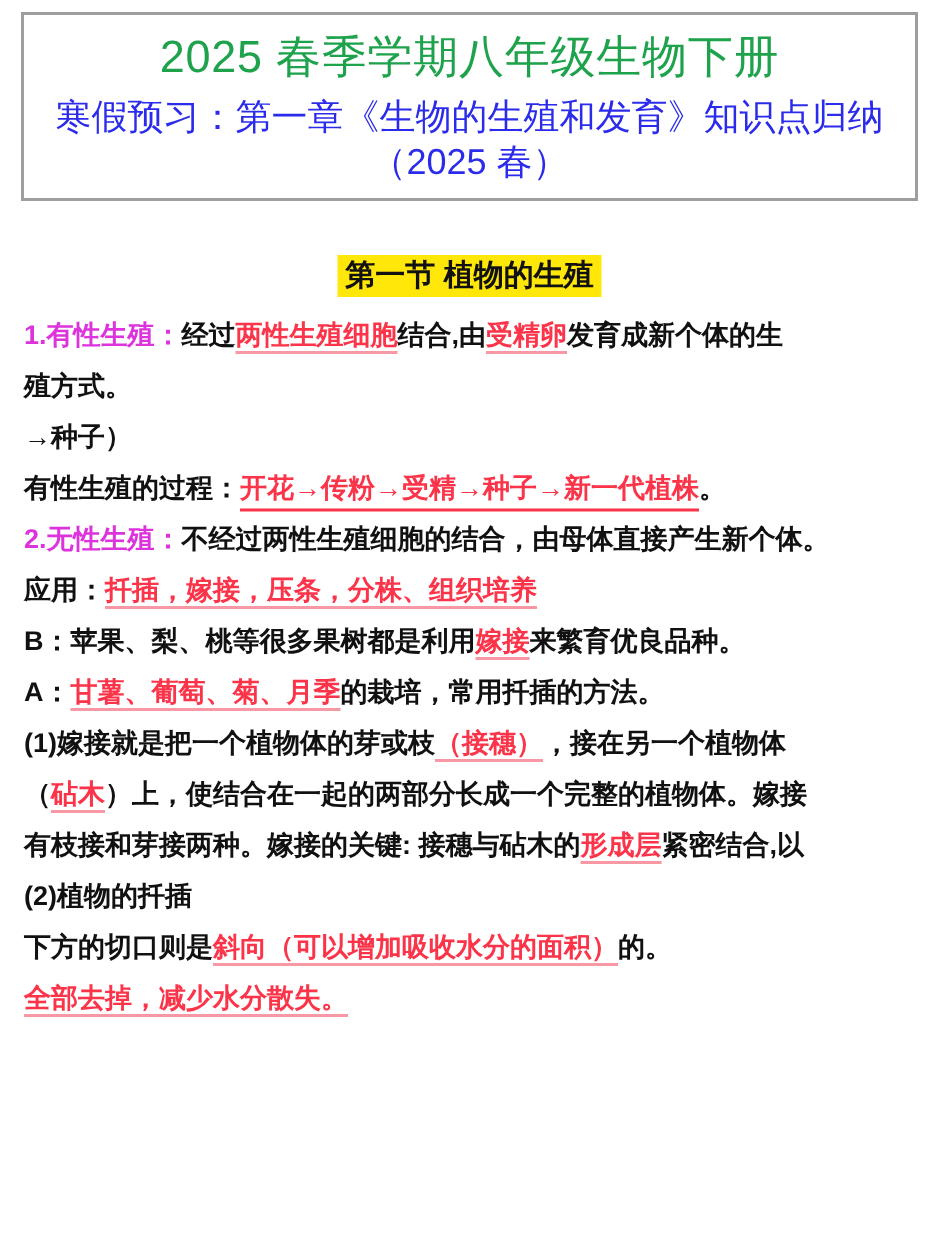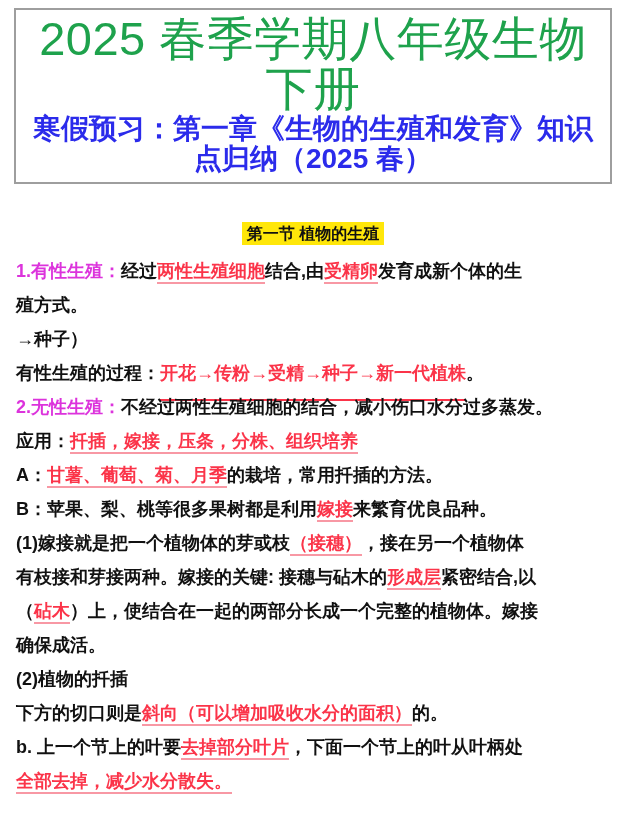--- a/index.html
+++ b/index.html
@@ -12,86 +12,84 @@
     font-family: "Liberation Sans", "DejaVu Sans", sans-serif;
   }
   .header-box {
     margin: 8px 14px 0 14px;
     border: 2px solid var(--border-gray, #9e9e9e);
     text-align: center;
     padding: 4px 4px 8px 4px;
     box-sizing: border-box;
   }
   .title {
-    font-size: 47px;
+    font-size: 30px;
     line-height: 50px;
     font-weight: 400;
     color: var(--title-green, #1ea24c);
     letter-spacing: 0.5px;
   }
   .subtitle {
-    font-size: 28px;
+    font-size: 24px;
     line-height: 30px;
-    font-weight: 700;
+    font-weight: 400;
     color: var(--subtitle-blue, #2b2beb);
   }
   .content {
     padding: 30px 16px 0 16px;
   }
   .line {
     font-size: 18px;
     font-weight: 700;
     line-height: 34px;
     white-space: nowrap;
     color: var(--text-black, #111111);
   }
   .heading-line {
     text-align: center;
     line-height: 34px;
     margin: 3px 0 3px 0;
   }
   .highlight {
     background: var(--highlight-yellow, #ffe70a);
     color: var(--text-black, #111111);
-    font-size: 16px;
+    font-size: 20px;
     font-weight: 700;
     padding: 3px 5px;
   }
   .seg-k { color: var(--text-black, #111111); }
   .seg-m { color: var(--magenta, #dc33dc); }
   .seg-ru {
     color: var(--red, #fb3449);
     border-bottom: 2.5px solid var(--underline-pink, #f898a4);
     padding-bottom: 1px;
   }
   .seg-rr {
     color: var(--red, #fb3449);
     border-bottom: 2.5px solid var(--red, #fb3449);
-    padding-bottom: 16px;
+    padding-bottom: 4px;
   }
 </style>
 </head>
 <body>
 
 <div class="header-box">
   <div class="title">2025 春季学期八年级生物下册</div>
   <div class="subtitle">寒假预习：第一章《生物的生殖和发育》知识点归纳（2025 春）</div>
 </div>
 
 <div class="content">
     <div class="heading-line"><span class="highlight">第一节 植物的生殖</span></div>
     <div class="line"><span class="seg-m">1.有性生殖：</span><span class="seg-k">经过</span><span class="seg-ru">两性生殖细胞</span><span class="seg-k">结合,由</span><span class="seg-ru">受精卵</span><span class="seg-k">发育成新个体的生</span></div>
     <div class="line"><span class="seg-k">殖方式。</span></div>
     <div class="line"><span class="seg-k">→种子）</span></div>
     <div class="line"><span class="seg-k">有性生殖的过程：</span><span class="seg-rr">开花→传粉→受精→种子→新一代植株</span><span class="seg-k">。</span></div>
-    <div class="line"><span class="seg-m">2.无性生殖：</span><span class="seg-k">不经过两性生殖细胞的结合，减小伤口水分过多蒸发。</span></div>
+    <div class="line"><span class="seg-m">2.无性生殖：</span><span class="seg-k">不经过两性生殖细胞的结合，由母体直接产生新个体。</span></div>
     <div class="line"><span class="seg-k">应用：</span><span class="seg-ru">扦插，嫁接，压条，分株、组织培养</span></div>
+    <div class="line"><span class="seg-k">B：苹果、梨、桃等很多果树都是利用</span><span class="seg-ru">嫁接</span><span class="seg-k">来繁育优良品种。</span></div>
     <div class="line"><span class="seg-k">A：</span><span class="seg-ru">甘薯、葡萄、菊、月季</span><span class="seg-k">的栽培，常用扦插的方法。</span></div>
-    <div class="line"><span class="seg-k">B：苹果、梨、桃等很多果树都是利用</span><span class="seg-ru">嫁接</span><span class="seg-k">来繁育优良品种。</span></div>
     <div class="line"><span class="seg-k">(1)嫁接就是把一个植物体的芽或枝</span><span class="seg-ru">（接穗）</span><span class="seg-k">，接在另一个植物体</span></div>
+    <div class="line"><span class="seg-k">（</span><span class="seg-ru">砧木</span><span class="seg-k">）上，使结合在一起的两部分长成一个完整的植物体。嫁接</span></div>
     <div class="line"><span class="seg-k">有枝接和芽接两种。嫁接的关键: 接穗与砧木的</span><span class="seg-ru">形成层</span><span class="seg-k">紧密结合,以</span></div>
-    <div class="line"><span class="seg-k">（</span><span class="seg-ru">砧木</span><span class="seg-k">）上，使结合在一起的两部分长成一个完整的植物体。嫁接</span></div>
-    <div class="line"><span class="seg-k">确保成活。</span></div>
     <div class="line"><span class="seg-k">(2)植物的扦插</span></div>
     <div class="line"><span class="seg-k">下方的切口则是</span><span class="seg-ru">斜向（可以增加吸收水分的面积）</span><span class="seg-k">的。</span></div>
-    <div class="line"><span class="seg-k">b. 上一个节上的叶要</span><span class="seg-ru">去掉部分叶片</span><span class="seg-k">，下面一个节上的叶从叶柄处</span></div>
     <div class="line"><span class="seg-ru">全部去掉，减少水分散失。</span></div>
   </div>
 
 </body></html>

